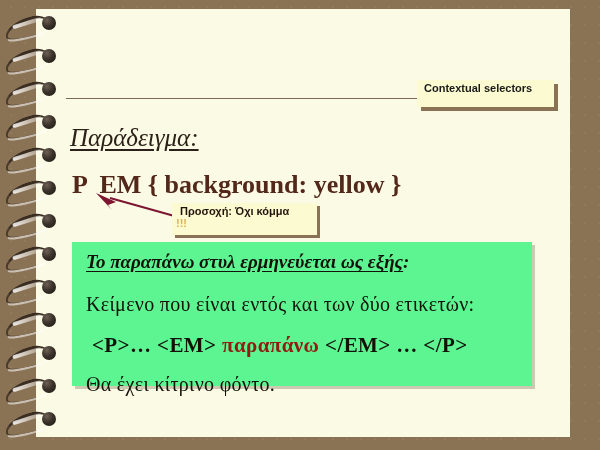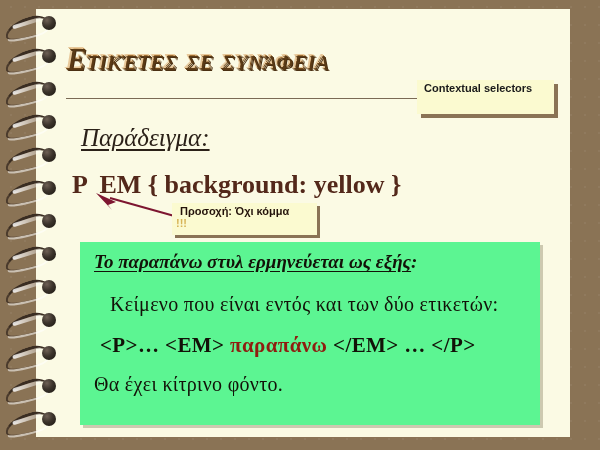--- a/index.html
+++ b/index.html
@@ -114,21 +114,21 @@
     height: 1px;
     background: #7a6a55;
   }
 
   
   #callout {
     position: absolute;
     left: 417px;
     top: 80px;
     width: 137px;
-    height: 34px;
+    height: 27px;
     background: #fbfad0;
     box-shadow: 4px 4px 0 0 #8a7355;
   }
   #callout span {
     display: block;
     font-family: "Liberation Sans", sans-serif;
     font-size: 11px;
     font-weight: bold;
     color: #1a1a1a;
     padding: 2px 0 0 7px;
@@ -141,21 +141,20 @@
     position: absolute;
     left: 70px;
     top: 124px;
     font-family: "Liberation Serif", serif;
     font-style: italic;
     font-size: 25px;
     color: #2b2118;
     text-decoration: underline;
     text-underline-offset: 3px;
     white-space: nowrap;
-    margin-left: 11px;
   }
 
   
   #code-line {
     position: absolute;
     left: 72px;
     top: 170px;
     font-family: "Liberation Serif", serif;
     font-weight: bold;
     font-size: 26px;
@@ -193,24 +192,24 @@
   }
   #note-box .bangs {
     display: inline;
     color: #d7b457;
     padding: 0;
   }
 
   
   #green-box {
     position: absolute;
-    left: 80px;
+    left: 72px;
     top: 242px;
     width: 460px;
-    height: 183px;
+    height: 144px;
     background: #5cf592;
     box-shadow: 3px 3px 0 0 rgba(120,110,80,0.35);
   }
   .gline {
     position: absolute;
     white-space: nowrap;
     font-family: "Liberation Serif", serif;
     color: #121208;
   }
   #g-l1 {
@@ -222,21 +221,20 @@
   }
   #g-l1 .u {
     text-decoration: underline;
     text-underline-offset: 3px;
   }
   #g-l2 {
     left: 14px;
     top: 51px;
     font-size: 20px;
     letter-spacing: 0.3px;
-    margin-left: 16px;
   }
   #g-l3 {
     left: 20px;
     top: 91px;
     font-size: 21px;
     font-weight: bold;
     letter-spacing: 0.4px;
   }
   #g-l3 .kw { color: #8f1d10; }
   #g-l4 {
@@ -314,23 +312,20 @@
         <div class="shine"></div>
         <div class="head"></div>
       </div>
     <div class="coil" style="top:410px">
         <div class="wire"></div>
         <div class="shine"></div>
         <div class="head"></div>
       </div>
   </div>
 
-  <div id="title-block">
-    <div id="title">Ετικέτες σε συνάφεια</div>
-  </div>
   <div id="title-rule"></div>
 
   <div id="callout">
     <span>Contextual selectors</span>
   </div>
 
   <div id="example-label">Παράδειγμα:</div>
 
   <div id="code-line">P  EM { background: yellow }</div>
 

